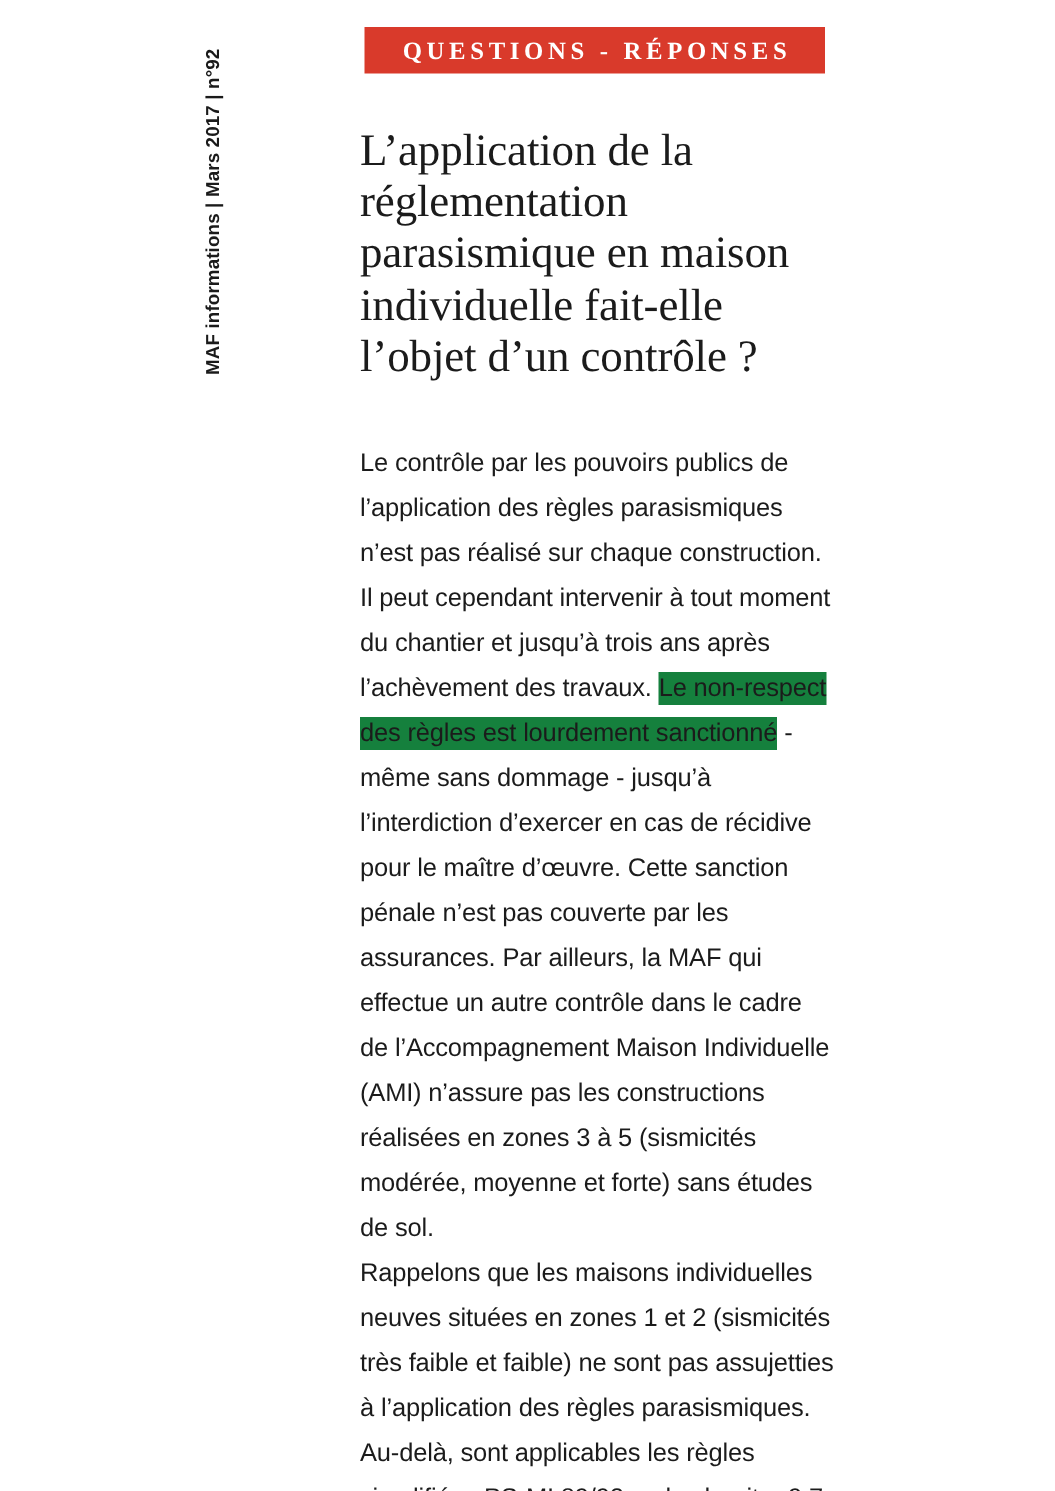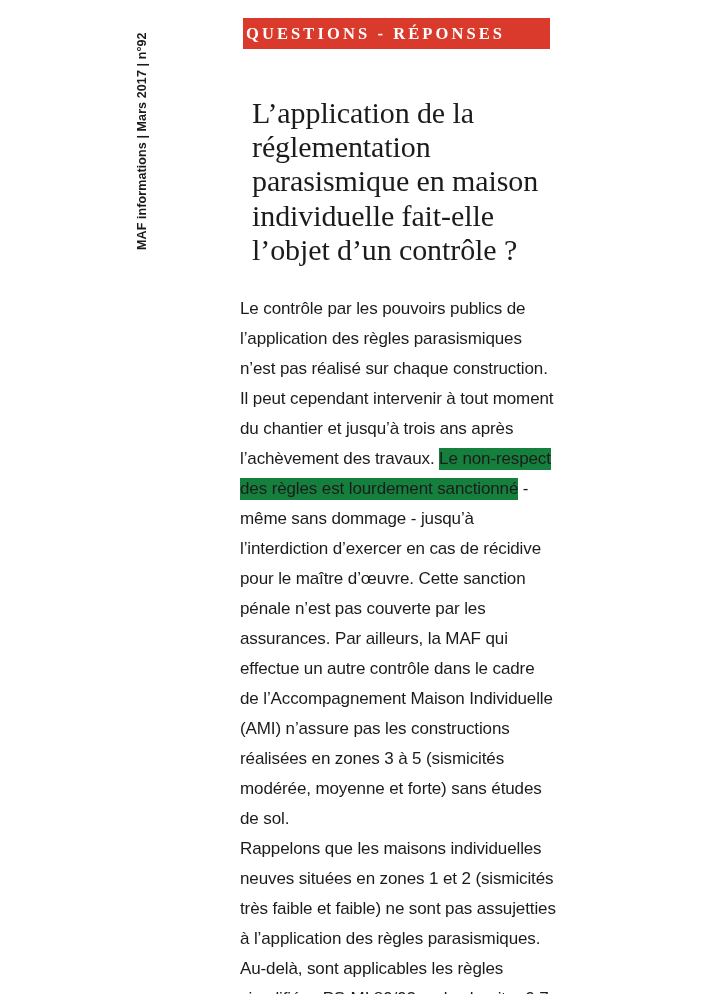--- a/index.html
+++ b/index.html
@@ -50,31 +50,32 @@
     box-sizing: border-box;
   }
   #section-banner .banner-text {
     display: block;
     color: #ffffff;
     font-family: "Liberation Serif", serif;
     font-size: 16.5px;
     font-weight: bold;
     letter-spacing: 3.1px;
     line-height: 31px;
+    text-align: center;
     padding-left: 3px;
     white-space: nowrap;
   }
 
   
   #article-title {
     position: absolute;
     left: 240px;
     top: 84px;
     width: 320px;
-    margin: 12px;
+    margin: 0;
     font-family: "Liberation Serif", serif;
     font-weight: normal;
     font-size: 30px;
     line-height: 34.2px;
     color: #1b1b1b;
     letter-spacing: -0.1px;
   }
 
   
   #article-body {

